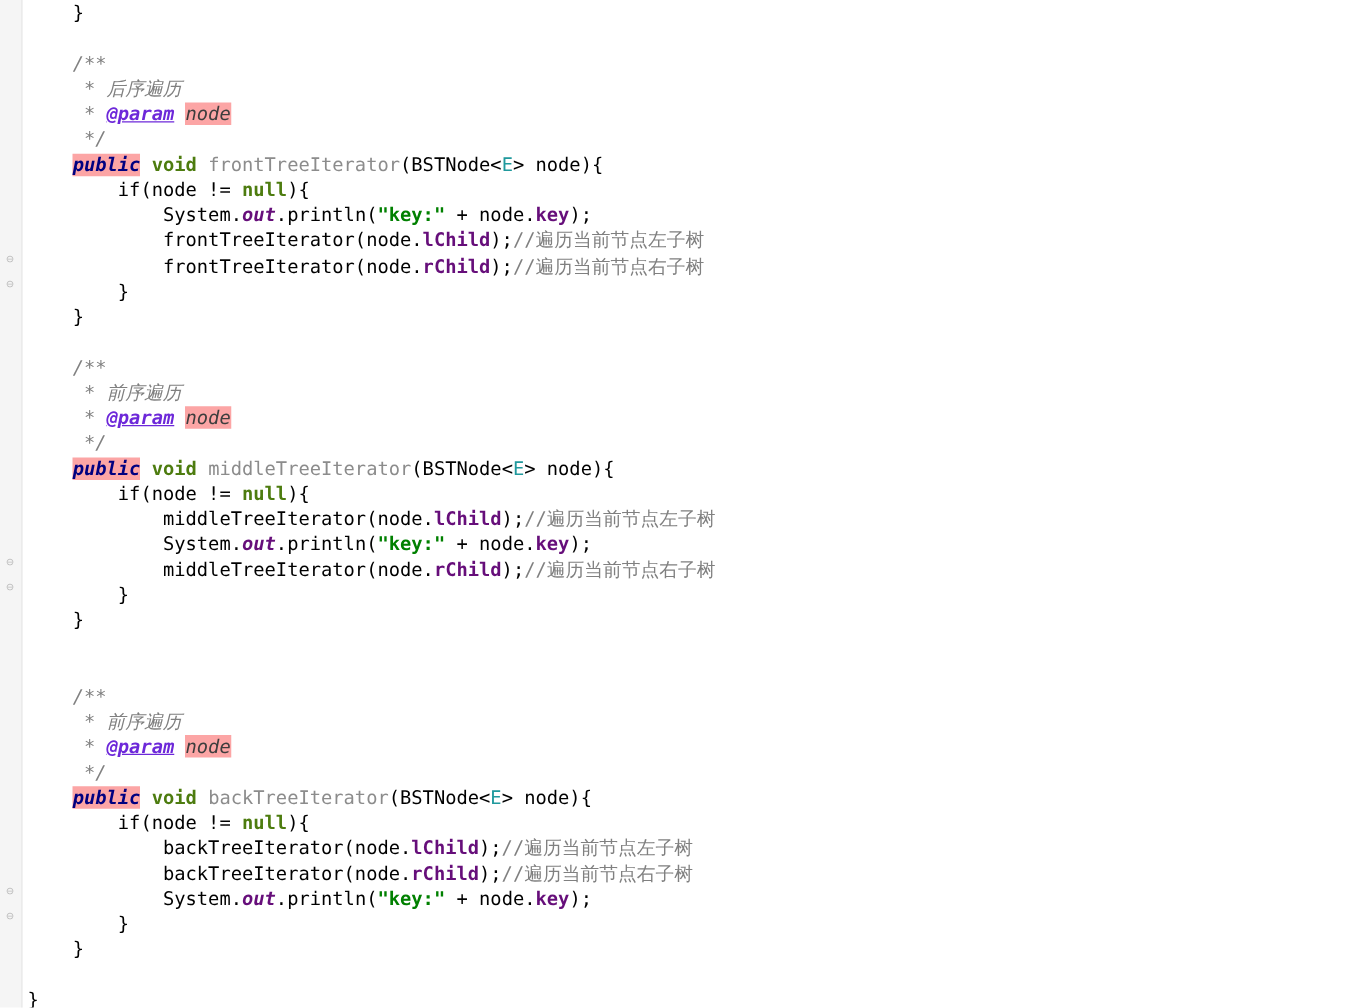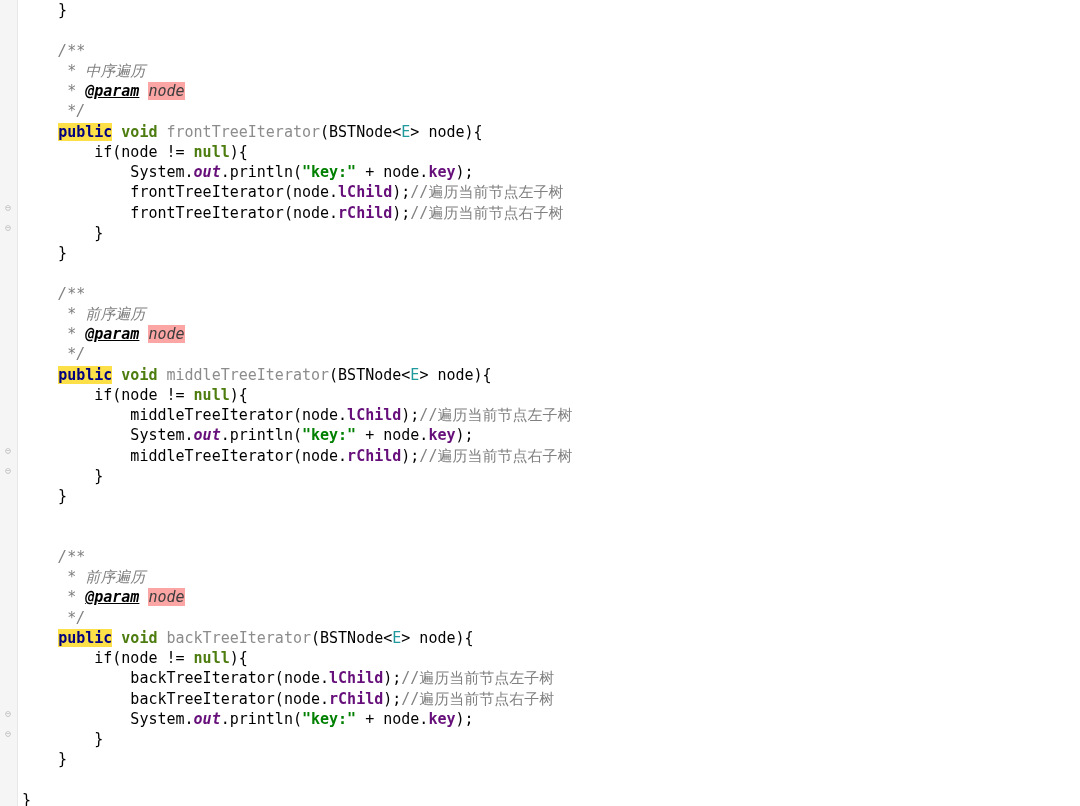--- a/index.html
+++ b/index.html
@@ -45,23 +45,24 @@
       white-space: pre;
       color: #000000;
       overflow: hidden;
     }
     pre {
       font-family: inherit;
       font-size: inherit;
       line-height: inherit;
     }
     .kw-public {
-      background: #fde047;
+      background: #fca5a5;
       color: #000080;
       font-weight: bold;
+      font-style: italic;
     }
     .kw {
       color: #4d7c0f;
       font-weight: bold;
     }
     .method-def {
       color: #8c8c8c;
     }
     .generic-type {
       color: #20999d;
@@ -81,21 +82,21 @@
       font-weight: bold;
     }
     .comment {
       color: #808080;
     }
     .doc-comment {
       color: #808080;
       font-style: italic;
     }
     .doc-tag {
-      color: #000000;
+      color: #6d28d9;
       font-style: italic;
       font-weight: bold;
       text-decoration: underline;
     }
     .doc-param-name {
       background: #fca5a5;
       color: #3d3d3d;
       font-style: italic;
     }
     .plain {
@@ -112,21 +113,21 @@
     <span class="fold-mark" style="top:446px">⊖</span>
     <span class="fold-mark" style="top:466px">⊖</span>
     <span class="fold-mark" style="top:709px">⊖</span>
     <span class="fold-mark" style="top:729px">⊖</span>
   </div>
 </div>
 
 <div class="code-area"><pre><span class="plain">    }</span>
 
 <span class="doc-comment">    /**</span>
-<span class="doc-comment">     * 中序遍历</span>
+<span class="doc-comment">     * 后序遍历</span>
 <span class="doc-comment">     * </span><span class="doc-tag">@param</span><span class="doc-comment"> </span><span class="doc-param-name">node</span>
 <span class="doc-comment">     */</span>
     <span class="kw-public">public</span> <span class="kw">void</span> <span class="method-def">frontTreeIterator</span><span class="plain">(BSTNode&lt;</span><span class="generic-type">E</span><span class="plain">&gt; node){</span>
 <span class="plain">        if(node != </span><span class="kw">null</span><span class="plain">){</span>
 <span class="plain">            System.</span><span class="field-static">out</span><span class="plain">.println(</span><span class="string">"key:"</span><span class="plain"> + node.</span><span class="field">key</span><span class="plain">);</span>
 <span class="plain">            frontTreeIterator(node.</span><span class="field">lChild</span><span class="plain">);</span><span class="comment">//遍历当前节点左子树</span>
 <span class="plain">            frontTreeIterator(node.</span><span class="field">rChild</span><span class="plain">);</span><span class="comment">//遍历当前节点右子树</span>
 <span class="plain">        }</span>
 <span class="plain">    }</span>
 

